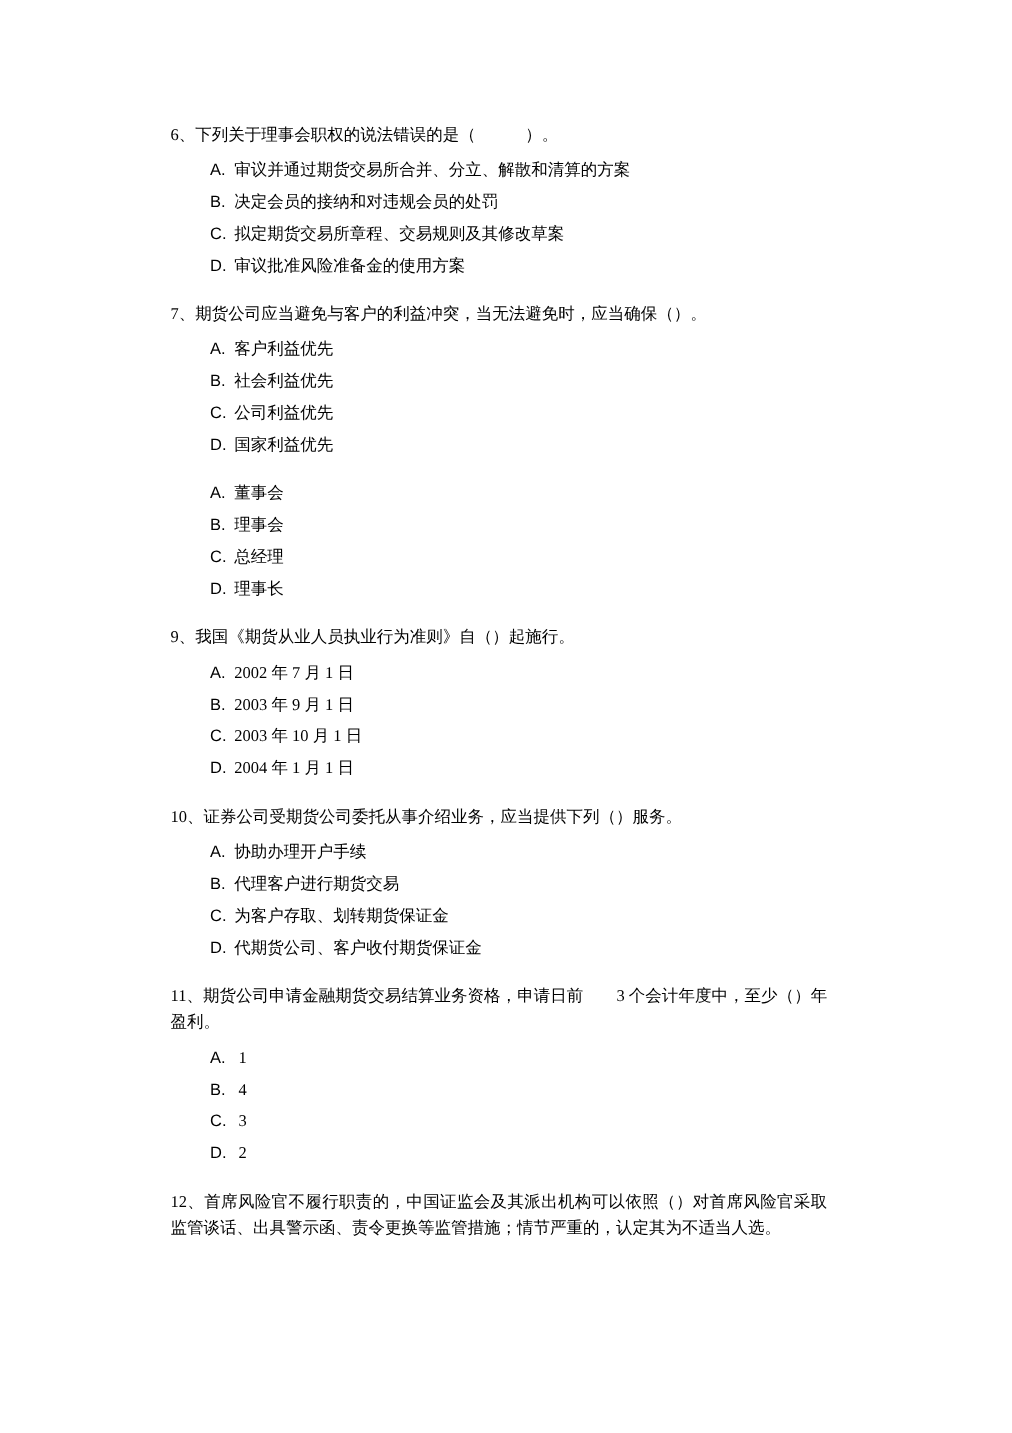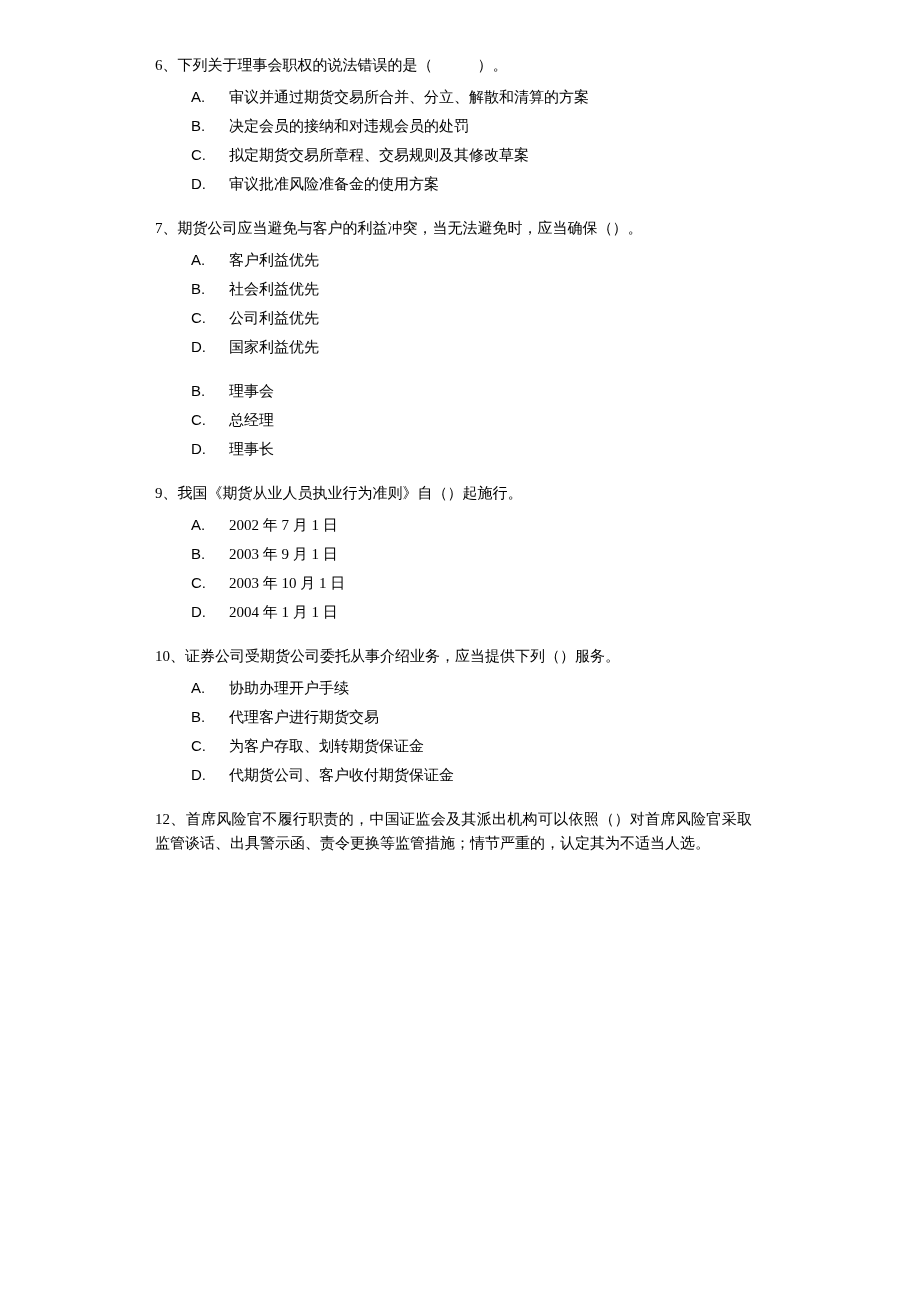--- a/index.html
+++ b/index.html
@@ -7,21 +7,21 @@
     padding: 0;
     background: #fff;
     font-family: "SimSun", "宋体", serif;
     font-size: 15px;
     color: #000;
     line-height: 1.6;
   }
   .page {
     width: 912px;
     min-height: 1303px;
-    padding: 53px 160px 100px 155px;
+    padding: 111px 160px 100px 155px;
     box-sizing: border-box;
   }
   .question {
     margin-bottom: 20px;
   }
   .stem {
     margin-bottom: 8px;
     text-align: justify;
   }
   .options {
@@ -29,21 +29,21 @@
   }
   .option {
     margin-bottom: 5px;
   }
   .opt-letter {
     font-family: Arial, sans-serif;
     display: inline-block;
     min-width: 18px;
   }
   .opt-text {
-    margin-left: 20px;
+    margin-left: 4px;
     text-align: center;
   }
 </style>
 </head>
 <body>
 
 <div class="page">
   <div id="questions-container">
       <div class="question">
         <div class="stem">6、下列关于理事会职权的说法错误的是（　　　）。</div>
@@ -58,20 +58,21 @@
         <div class="stem">7、期货公司应当避免与客户的利益冲突，当无法避免时，应当确保（）。</div>
         <div class="options">
           <div class="option"><span class="opt-letter">A.</span><span class="opt-text">客户利益优先</span></div>
           <div class="option"><span class="opt-letter">B.</span><span class="opt-text">社会利益优先</span></div>
           <div class="option"><span class="opt-letter">C.</span><span class="opt-text">公司利益优先</span></div>
           <div class="option"><span class="opt-letter">D.</span><span class="opt-text">国家利益优先</span></div>
         </div>
       </div>
       <div class="question">
         <div class="options">
+          <div class="option"><span class="opt-letter">A.</span><span class="opt-text">董事会</span></div>
           <div class="option"><span class="opt-letter">B.</span><span class="opt-text">理事会</span></div>
           <div class="option"><span class="opt-letter">C.</span><span class="opt-text">总经理</span></div>
           <div class="option"><span class="opt-letter">D.</span><span class="opt-text">理事长</span></div>
         </div>
       </div>
       <div class="question">
         <div class="stem">9、我国《期货从业人员执业行为准则》自（）起施行。</div>
         <div class="options">
           <div class="option"><span class="opt-letter">A.</span><span class="opt-text">2002 年 7 月 1 日</span></div>
           <div class="option"><span class="opt-letter">B.</span><span class="opt-text">2003 年 9 月 1 日</span></div>
@@ -82,16 +83,25 @@
       <div class="question">
         <div class="stem">10、证券公司受期货公司委托从事介绍业务，应当提供下列（）服务。</div>
         <div class="options">
           <div class="option"><span class="opt-letter">A.</span><span class="opt-text">协助办理开户手续</span></div>
           <div class="option"><span class="opt-letter">B.</span><span class="opt-text">代理客户进行期货交易</span></div>
           <div class="option"><span class="opt-letter">C.</span><span class="opt-text">为客户存取、划转期货保证金</span></div>
           <div class="option"><span class="opt-letter">D.</span><span class="opt-text">代期货公司、客户收付期货保证金</span></div>
         </div>
       </div>
       <div class="question">
+        <div class="stem">11、期货公司申请金融期货交易结算业务资格，申请日前　　3 个会计年度中，至少（）年盈利。</div>
+        <div class="options">
+          <div class="option"><span class="opt-letter">A.</span><span class="opt-text"> 1</span></div>
+          <div class="option"><span class="opt-letter">B.</span><span class="opt-text"> 4</span></div>
+          <div class="option"><span class="opt-letter">C.</span><span class="opt-text"> 3</span></div>
+          <div class="option"><span class="opt-letter">D.</span><span class="opt-text"> 2</span></div>
+        </div>
+      </div>
+      <div class="question">
         <div class="stem">12、首席风险官不履行职责的，中国证监会及其派出机构可以依照（）对首席风险官采取监管谈话、出具警示函、责令更换等监管措施；情节严重的，认定其为不适当人选。</div>
       </div>
     </div>
 </div>
 
 </body></html>

